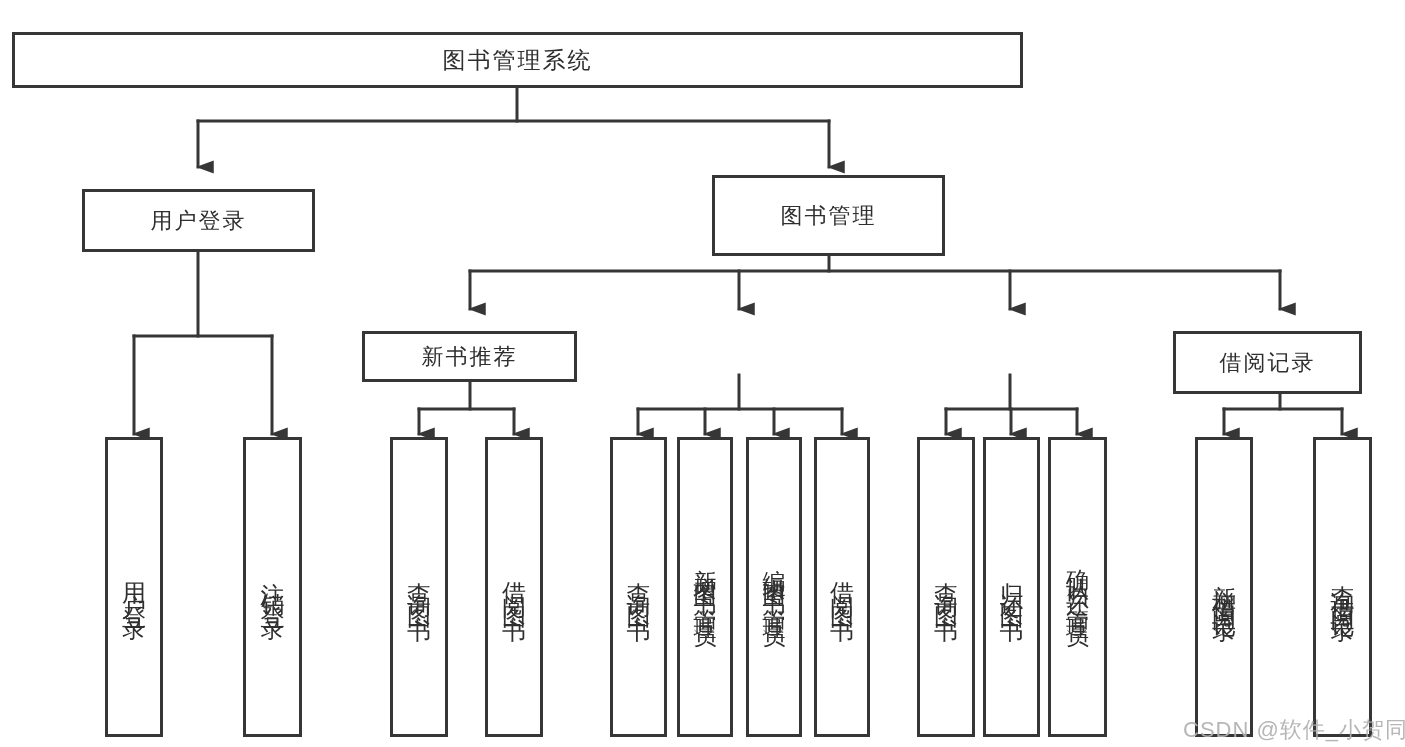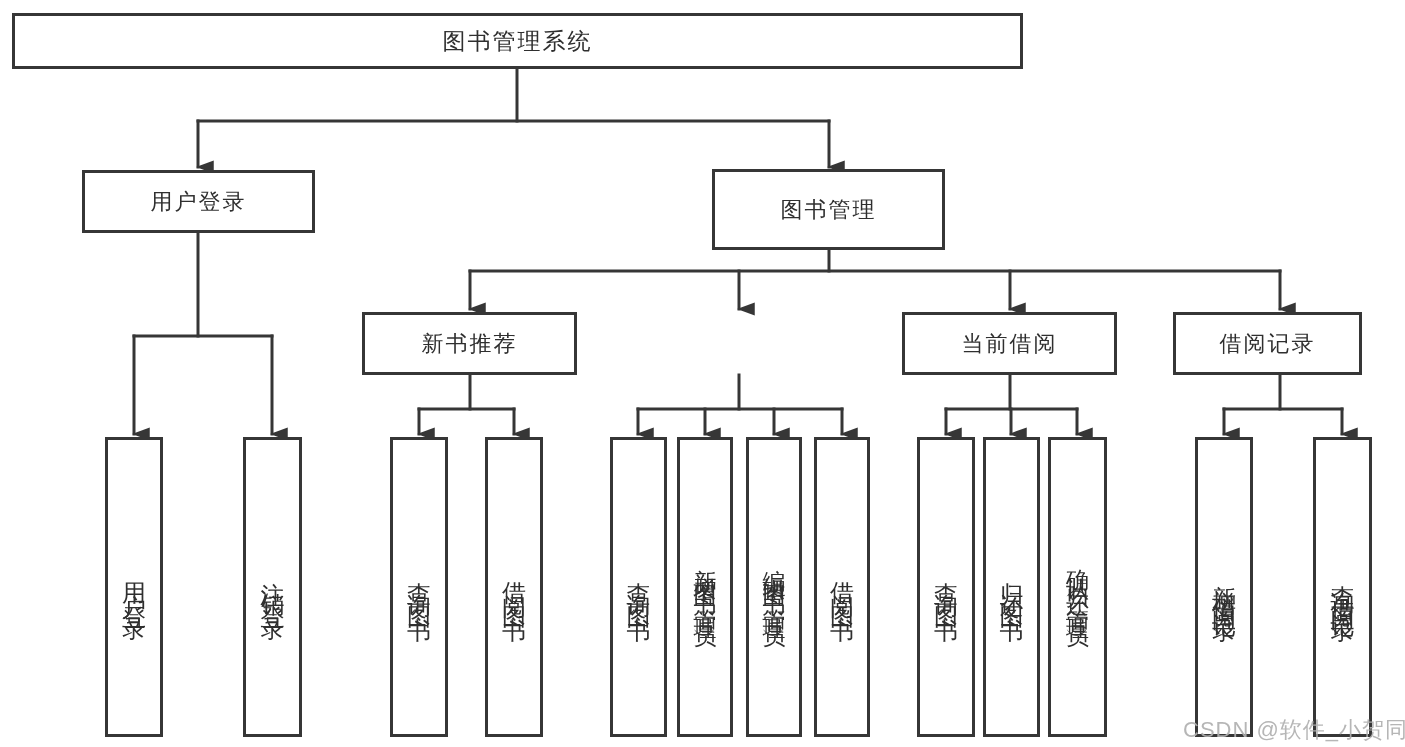--- a/index.html
+++ b/index.html
@@ -20,20 +20,21 @@
   #wires{position:absolute;left:0;top:0;width:1405px;height:747px;}
   .node{
     position:absolute;
     box-sizing:border-box;
     border:3px solid var(--line);
     background:#fff;
     display:flex;align-items:center;justify-content:center;
     font-size:22px;
     letter-spacing:2px;
     white-space:nowrap;
+    margin-top:19px;
   }
   .node.root{font-size:23px;}
   .leaf{
     position:absolute;
     box-sizing:border-box;
     border:3px solid var(--line);
     background:#fff;
     display:flex;align-items:center;justify-content:center;
     top:437px;height:300px;
   }
@@ -111,29 +112,26 @@
     </g>
   </svg>
 
   <div class="node root" style="left:12px;top:13px;width:1011px;height:56px">
     <span>图书管理系统</span>
   </div>
 
   <div class="node" style="left:82px;top:170px;width:233px;height:63px">
     <span>用户登录</span>
   </div>
-  <div class="node" style="left:712px;top:169px;width:233px;height:81px">
+  <div class="node" style="left:712px;top:156px;width:233px;height:81px">
     <span>图书管理</span>
   </div>
 
-  <div class="node" style="left:362px;top:312px;width:215px;height:63px">
+  <div class="node" style="left:362px;top:312px;width:215px;height:51px">
     <span>新书推荐</span>
-  </div>
-  <div class="node" style="left:902px;top:312px;width:215px;height:63px">
-    <span>当前借阅</span>
   </div>
   <div class="node" style="left:1173px;top:312px;width:189px;height:63px">
     <span>借阅记录</span>
   </div>
 
   <div class="leaf" style="left:105px;width:58px">
     <span class="label">用户登录</span>
   </div>
   <div class="leaf" style="left:243px;width:59px">
     <span class="label">注销登录</span>

